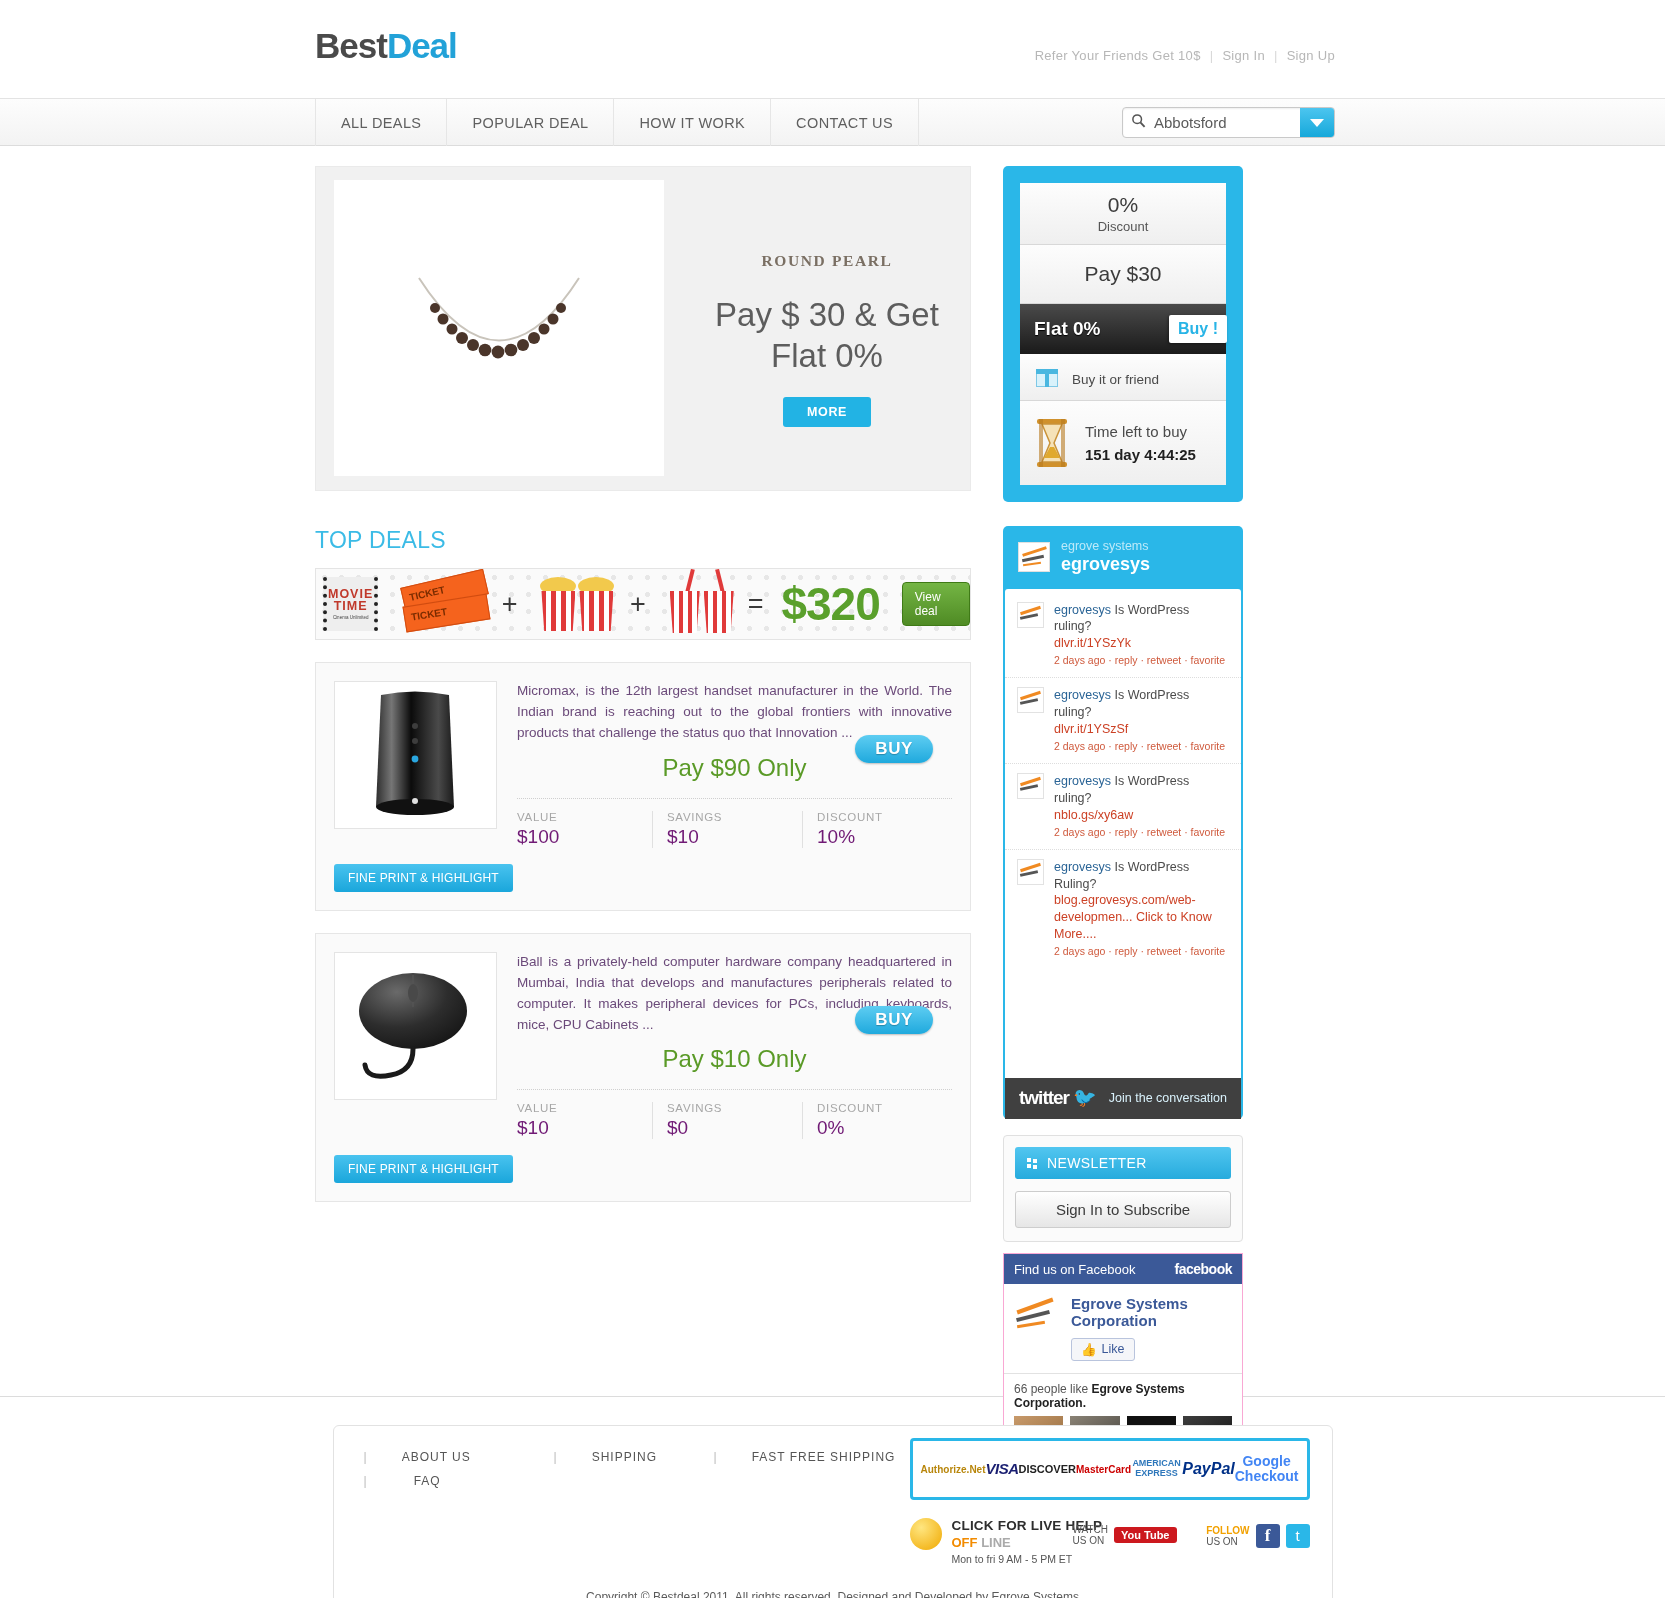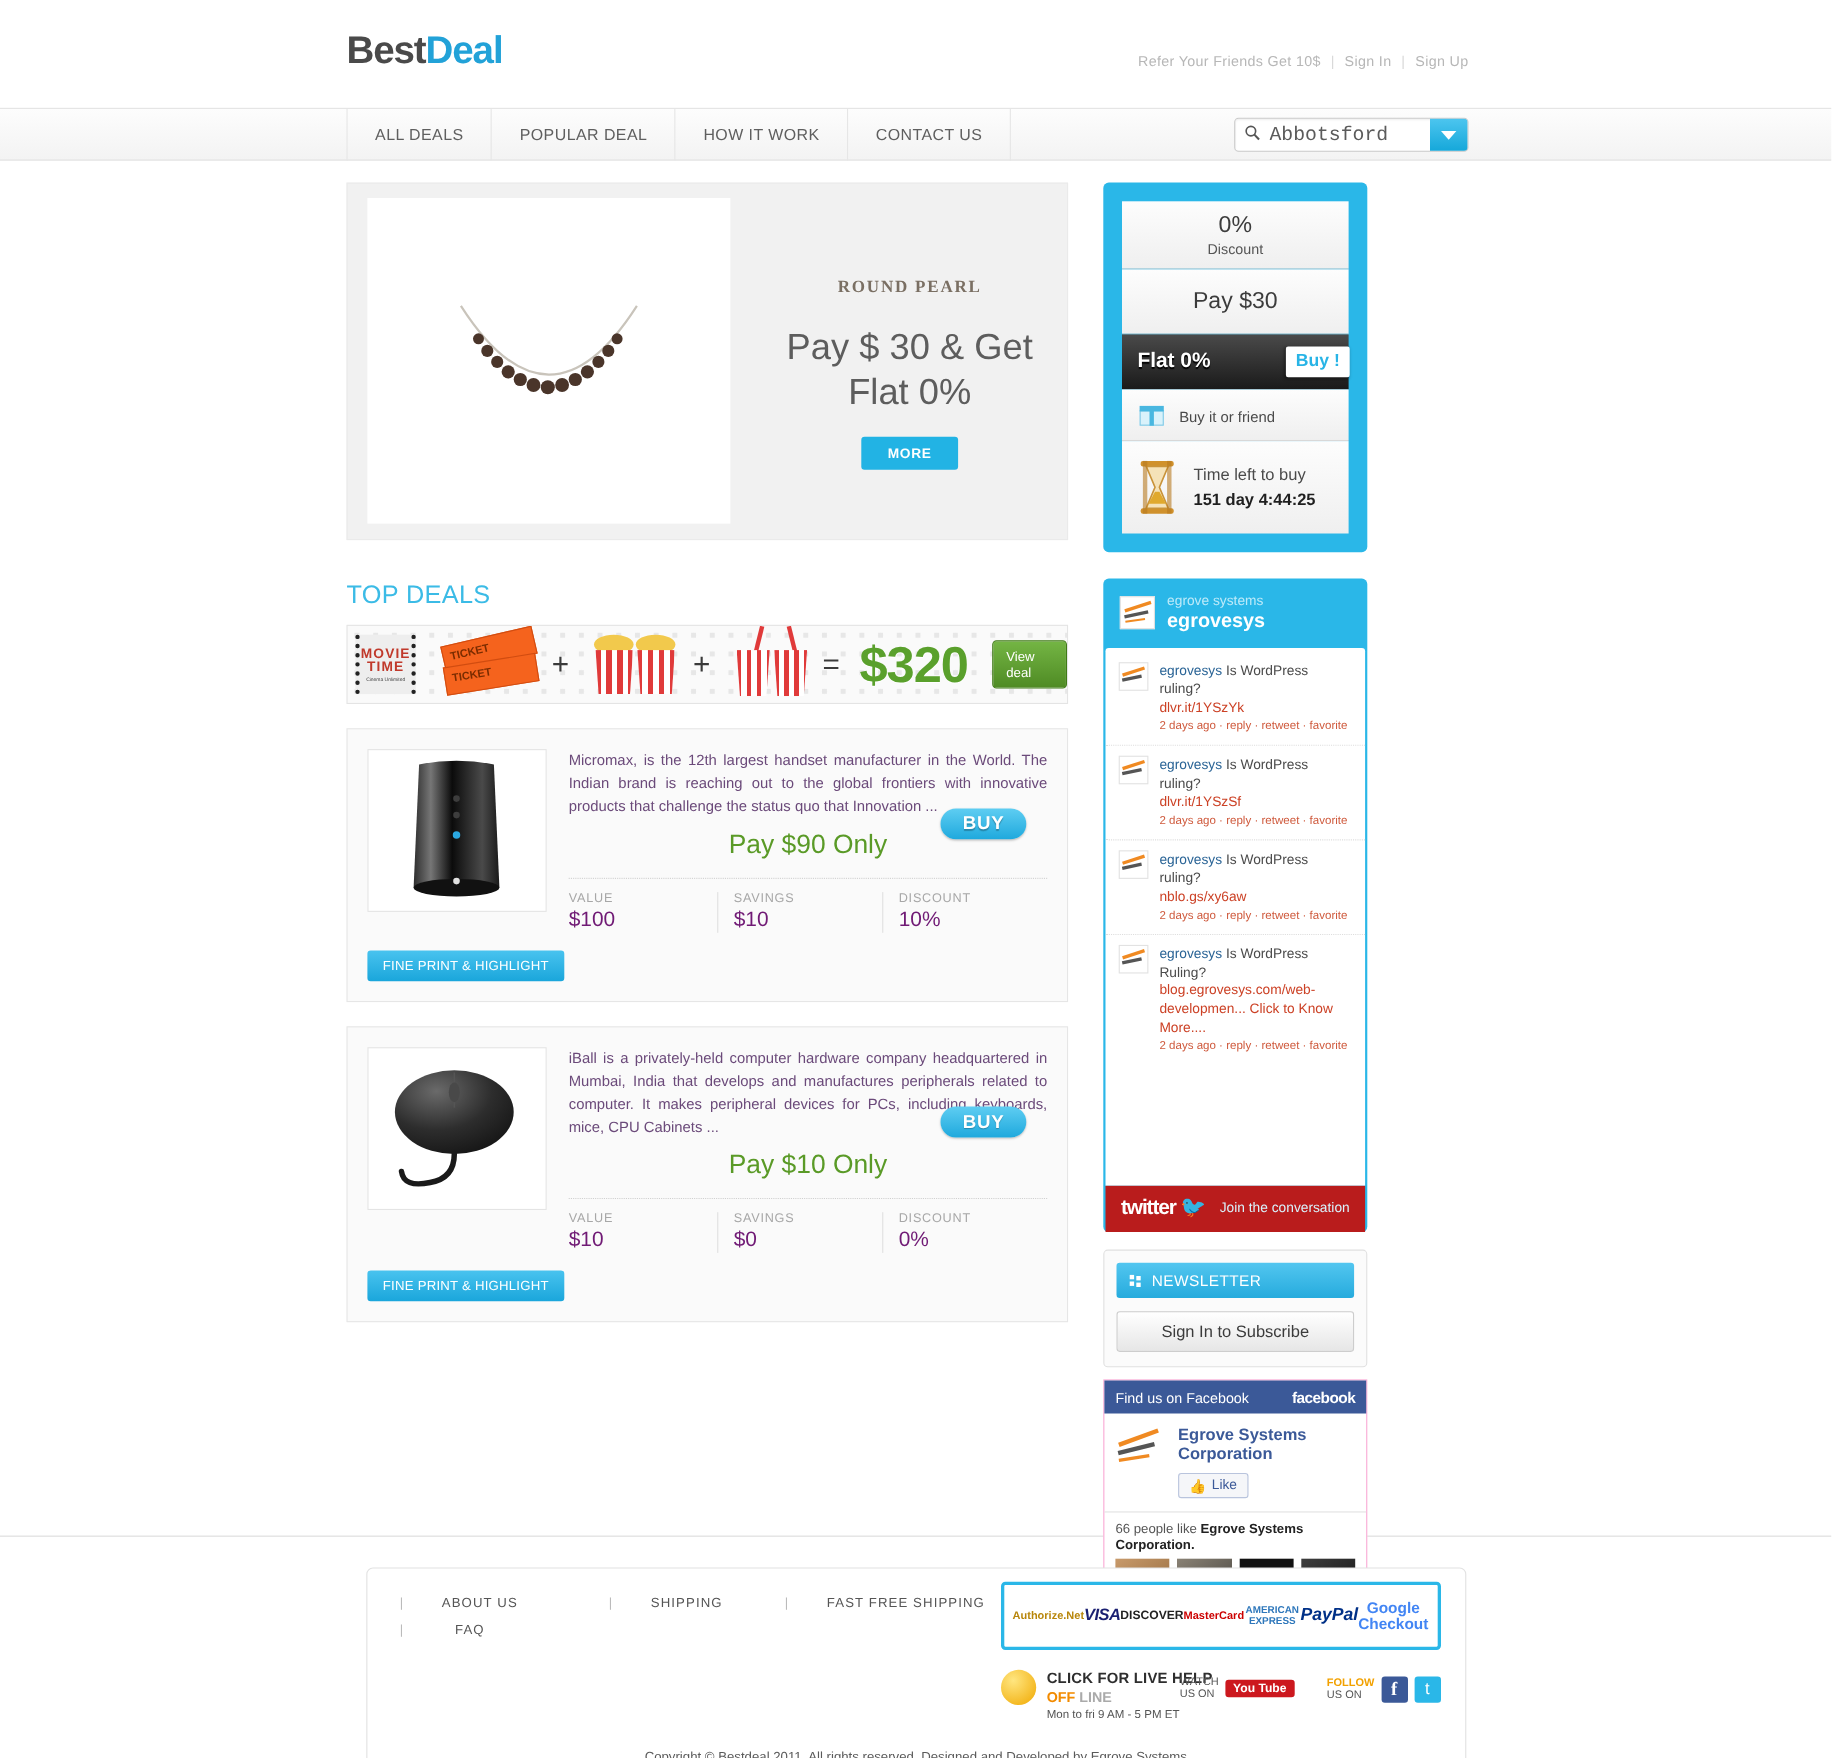--- a/index.html
+++ b/index.html
@@ -37,22 +37,22 @@
   .nav a:first-child { border-left:1px solid #e6e6e6; }
   .searchbox {
     position:absolute; right:330px; top:8px;
     width:213px; height:31px; background:#fff;
     border:1px solid #c9c9c9; border-radius:4px;
     display:flex; align-items:center;
     box-shadow:inset 0 1px 2px rgba(0,0,0,.07);
   }
   .searchbox .mag { margin:0 6px 0 8px; flex:0 0 auto; }
   .searchbox input {
-    border:0; outline:0; flex:1; font-size:18px; color:#5b5b5b;
-    font-family:Liberation Mono, monospace; background:transparent; min-width:0;
+    border:0; outline:0; flex:1; font-size:15px; color:#5b5b5b;
+    font-family:Liberation Sans, sans-serif; background:transparent; min-width:0;
   }
   .ddbtn {
     width:34px; height:29px; flex:0 0 auto;
     background:linear-gradient(to bottom,#4cc5ef 0%, #16a8da 100%);
     display:flex; align-items:center; justify-content:center;
     border-radius:0 3px 3px 0;
   }
   .ddbtn .caret { width:0;height:0;border-left:7px solid transparent;border-right:7px solid transparent;border-top:8px solid #fff; }
 
   
@@ -186,21 +186,21 @@
   .tweet { display:flex; gap:10px; padding:9px 12px; border-bottom:1px dotted #ddd; }
   .tweet:last-child { border-bottom:0; }
   .tw-av { width:27px;height:26px;background:#fff;border:1px solid #e2e2e2;flex:0 0 auto;position:relative;overflow:hidden; }
   .tw-av .s1 { position:absolute;left:2px;top:6px;width:21px;height:3px;background:#f08a22;transform:rotate(-18deg); }
   .tw-av .s2 { position:absolute;left:2px;top:12px;width:18px;height:3px;background:#555;transform:rotate(-12deg); }
   .tw-body { font-size:12.5px; line-height:1.33; }
   .tw-body .user { color:#2a6496; }
   .tw-body .txt { color:#4b4b4b; }
   .tw-body .link { color:#cc4125; }
   .tw-meta { color:#cf5a3d; font-size:10.5px; margin-top:3px; }
-  .twfoot { background:#b91c1c; display:flex; align-items:center; justify-content:space-between; padding:8px 14px 10px; }
+  .twfoot { background:#404040; display:flex; align-items:center; justify-content:space-between; padding:8px 14px 10px; }
   .twlogo { color:#fff; font-size:19px; font-weight:bold; letter-spacing:-1px; }
   .twjoin { color:#d9f2fc; font-size:12.5px; }
 
   
   .nlbox { border:1px solid #e0e0e0; border-radius:4px; background:#fbfbfb; margin-top:16px; padding:11px; }
   .nlhead {
     background:linear-gradient(to bottom,#52c6f0,#26abdd); color:#fff; font-size:14px;
     padding:8px 12px; border-radius:3px; display:flex; align-items:center; gap:9px; letter-spacing:.4px;
   }
   .sq { width:11px;height:11px;position:relative;flex:0 0 auto; }

